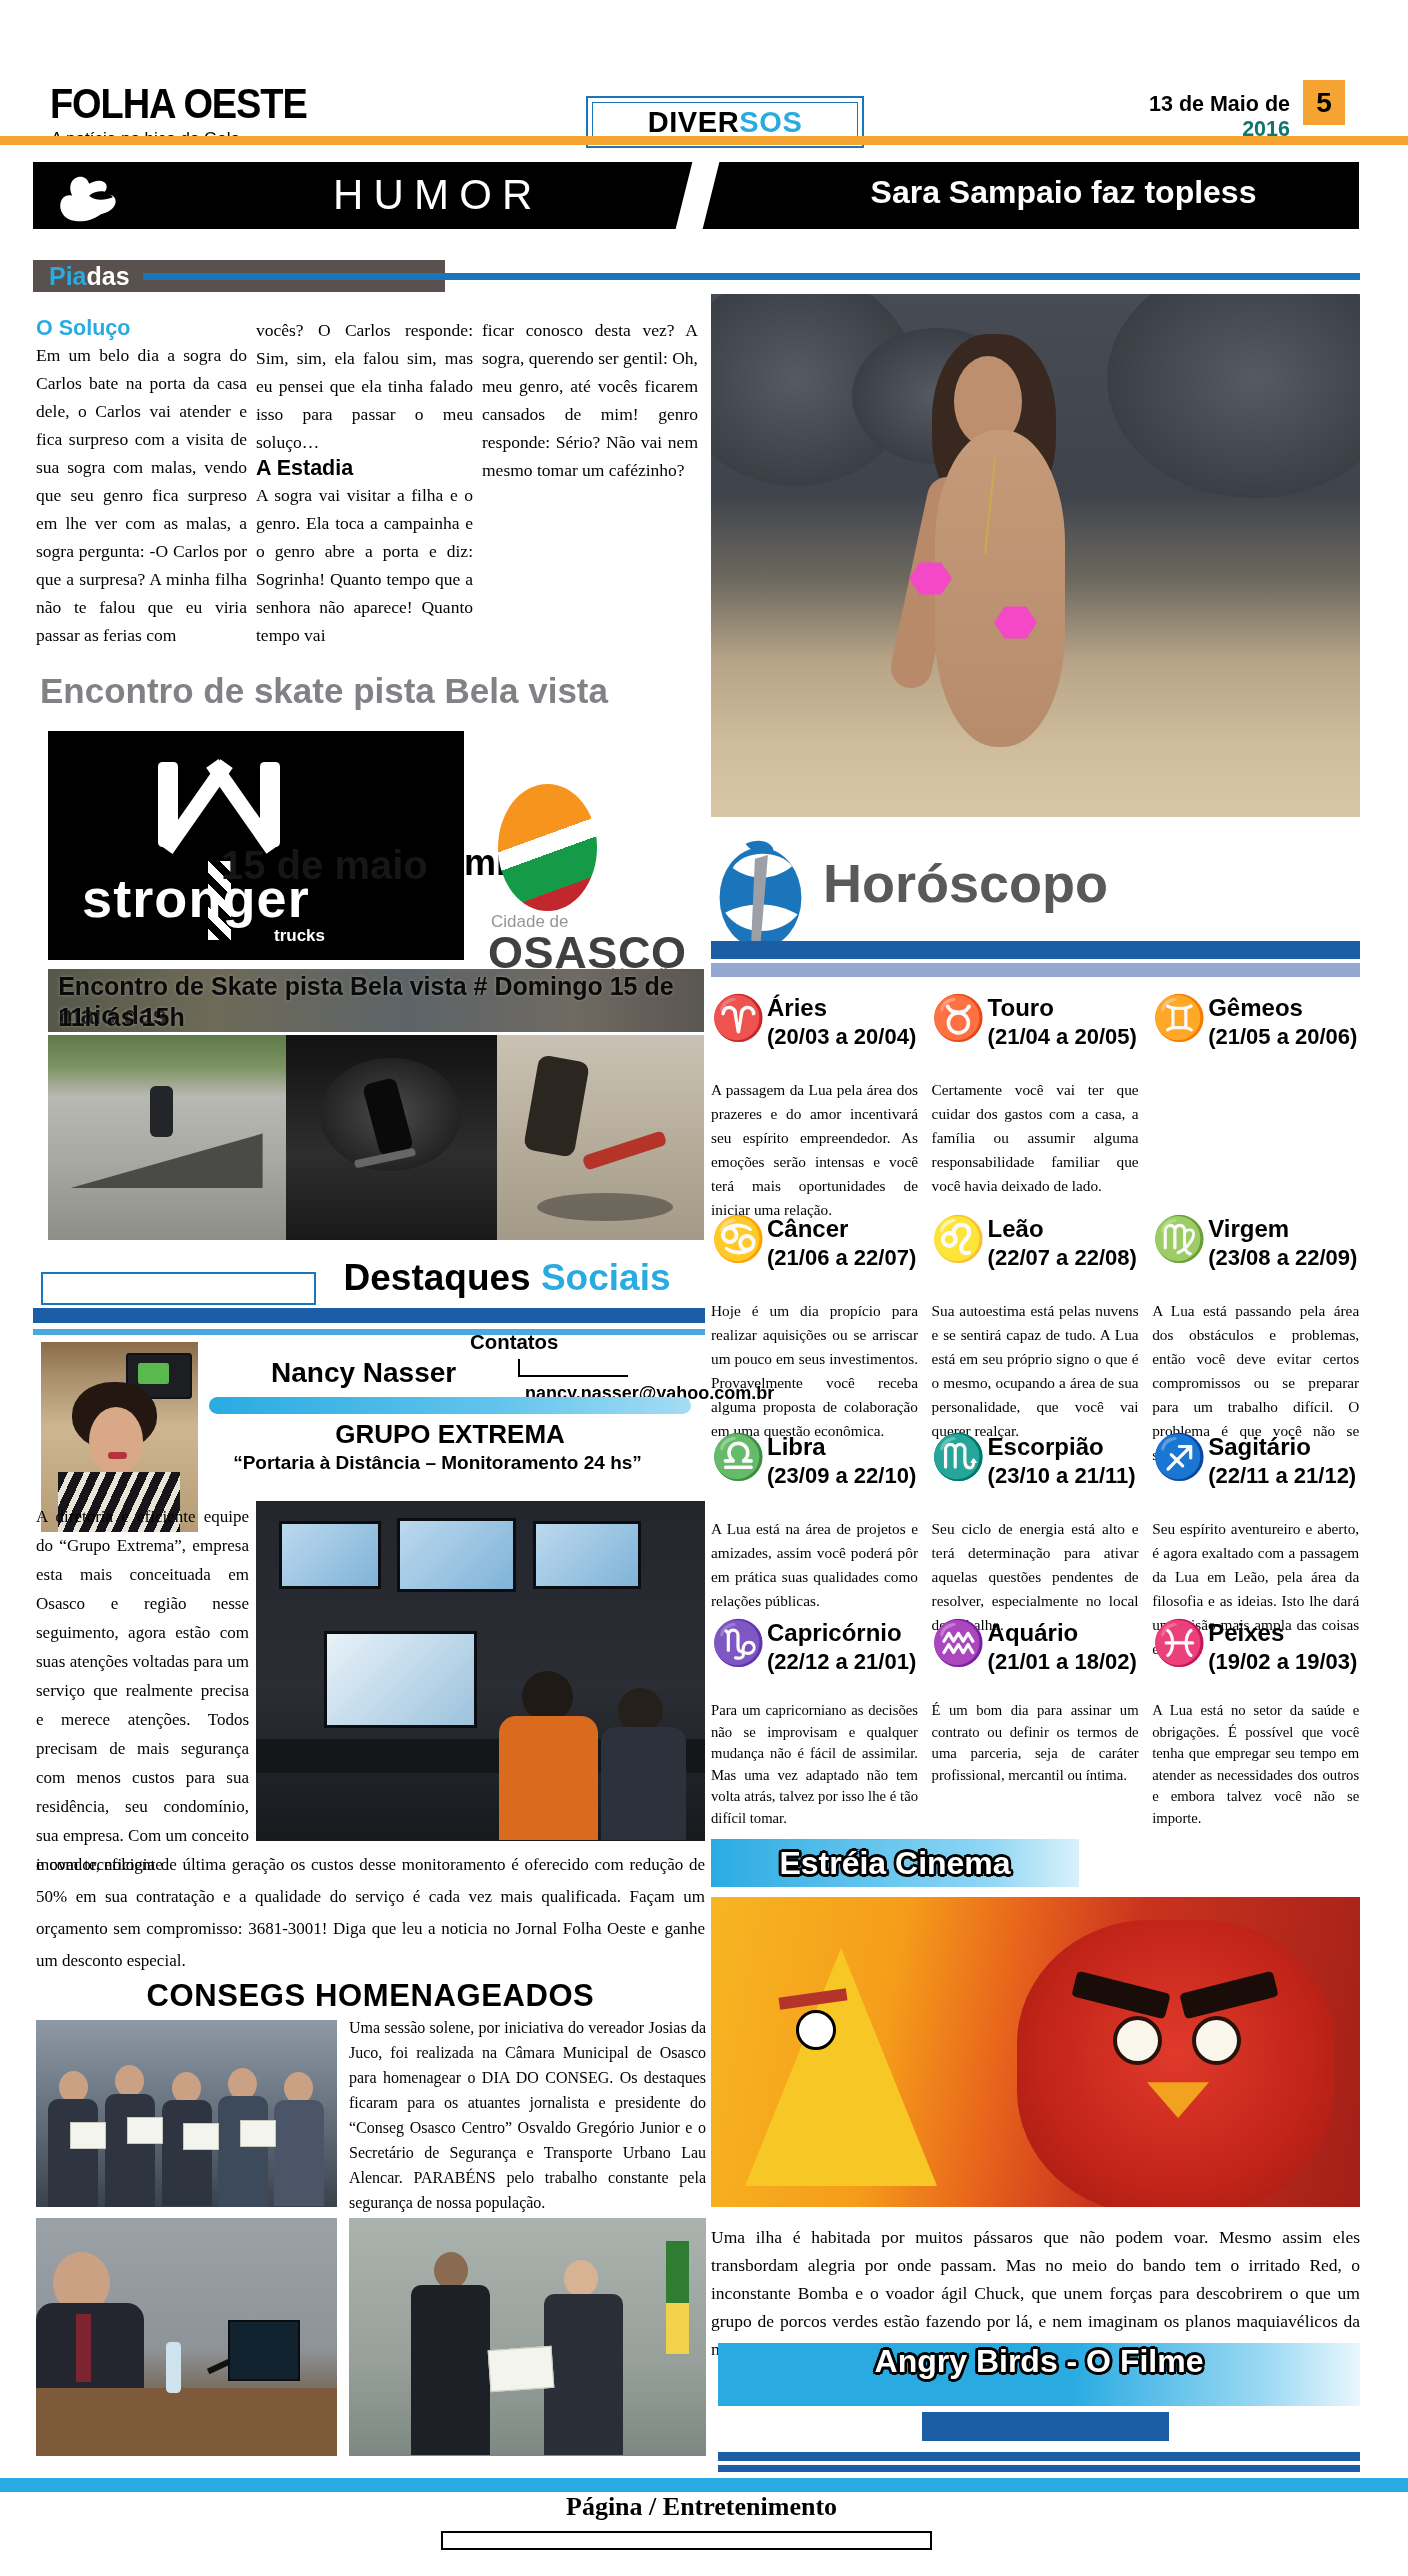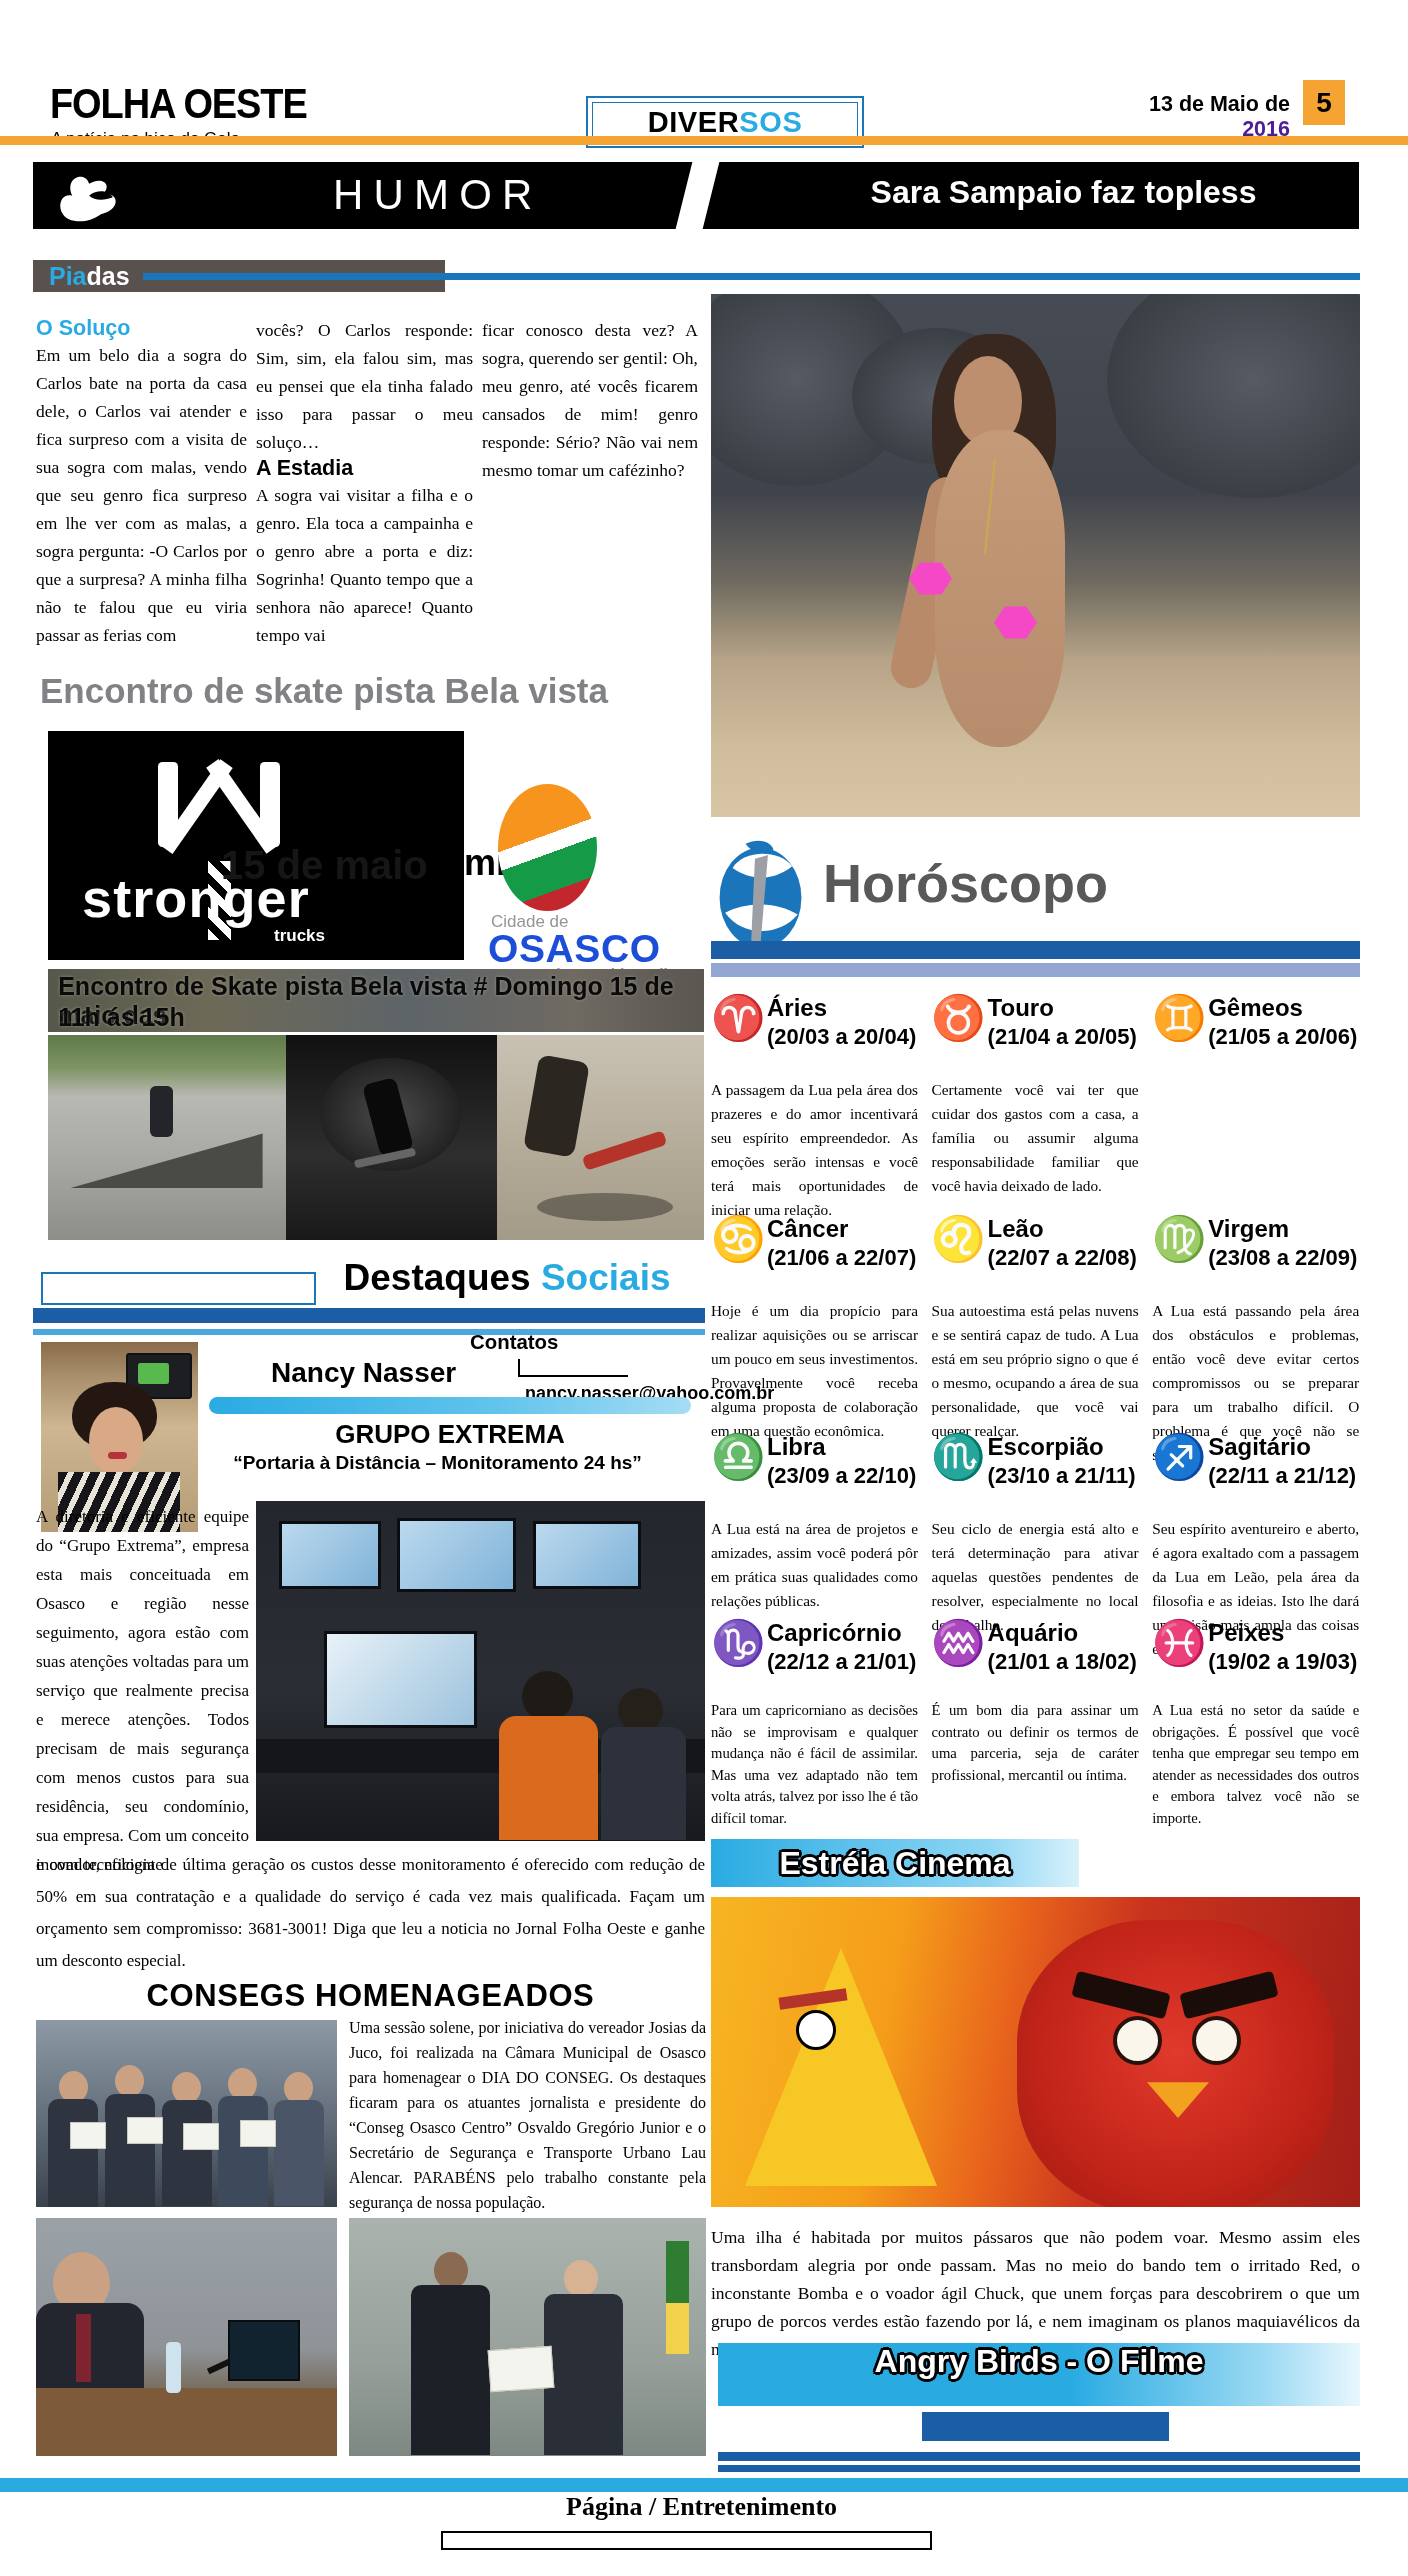--- a/index.html
+++ b/index.html
@@ -40,21 +40,21 @@
   
   .sk-head{left:40px;top:671px;width:668px;font-size:35px;font-weight:bold;color:#808285;}
   .stbox{left:48px;top:731px;width:416px;height:229px;background:#000;color:#fff;}
   .stbar{position:absolute;background:#fff;}
   .st-word{position:absolute;left:34px;top:136px;font-size:54px;font-weight:bold;letter-spacing:1.1px;}
   .st-sub{position:absolute;left:226px;top:195px;font-size:17px;font-weight:bold;}
   .ghost{left:221px;top:843px;font-size:40px;font-weight:bold;color:#161616;z-index:1;}
   .domingo{left:416px;top:842px;font-size:36px;font-weight:bold;}
   .os-oval{left:498px;top:784px;width:99px;height:127px;border-radius:50%;background:linear-gradient(160deg,#f7941d 0%,#f7941d 42%,#ffffff 42%,#ffffff 54%,#159a48 54%,#159a48 78%,#c1272d 78%);}
   .os-pre{left:491px;top:912px;font-size:17px;color:#939598;}
-  .os-name{left:488px;top:927px;font-size:39px;font-weight:bold;color:#1d4ed8;letter-spacing:0.6px;}
+  .os-name{left:488px;top:927px;font-size:45px;font-weight:bold;color:#404040;letter-spacing:0.6px;}
   .os-tag{left:488px;top:965px;font-size:15.3px;color:#939598;font-weight:bold;}
   .sk-banner{left:48px;top:969px;width:656px;height:63px;background:linear-gradient(90deg,#55584a,#6e6a58 25%,#5d6468 55%,#6f6a62 80%,#5a5650);color:#000;}
   .sk-banner-t{position:absolute;left:10.2px;font-size:25px;font-weight:bold;color:#0a0a0a;text-shadow:0 0 3.4px rgba(190,185,170,.55);}
   .sk-photos{left:48px;top:1035px;width:656px;height:205px;display:flex;}
   .skp{height:100%;position:relative;overflow:hidden;}
   
   .h-title{left:823px;top:852px;font-size:54px;font-weight:bold;color:#58595b;}
   .h-bar1{left:711px;top:941px;width:649px;height:18px;background:#1b5ea6;}
   .h-bar2{left:711px;top:963px;width:649px;height:13.6px;background:#93a7d0;}
   .h-globe{left:714px;top:840px;}
@@ -109,21 +109,21 @@
 </style>
 </head>
 <body>
 
 <div class="abs mast-title">FOLHA OESTE</div>
 <div class="abs mast-tag">A notícia no bico do Galo</div>
 <div class="abs div-box">
   <div class="div-box-inner"></div>
   <div class="div-text"><span>DIVER</span><span style="color:#29abe2">SOS</span></div>
 </div>
-<div class="abs date-line"><span>13 de Maio de </span><span style="color:#4c1d95">2016</span></div>
+<div class="abs date-line"><span>13 de Maio de </span><span style="color:#0f766e">2016</span></div>
 <div class="abs pagenum">5</div>
 <div class="abs orange-bar"></div>
 
 <div class="abs humor">
   <svg class="abs" style="left:17px;top:4.5px" width="85" height="59" viewBox="0 0 100 70">
     <path d="M22 62 C6 54 10 30 26 34 C16 12 42 4 46 20 C62 10 74 22 62 32 C84 30 82 52 60 56 C46 66 32 66 22 62 Z" fill="#fff"></path>
     <path d="M46 34 C56 26 70 28 74 36 C64 40 52 40 46 34 Z" fill="#000"></path>
   </svg>
   <div class="abs humor-slash"></div>
   <div class="abs humor-title">HUMOR</div>

